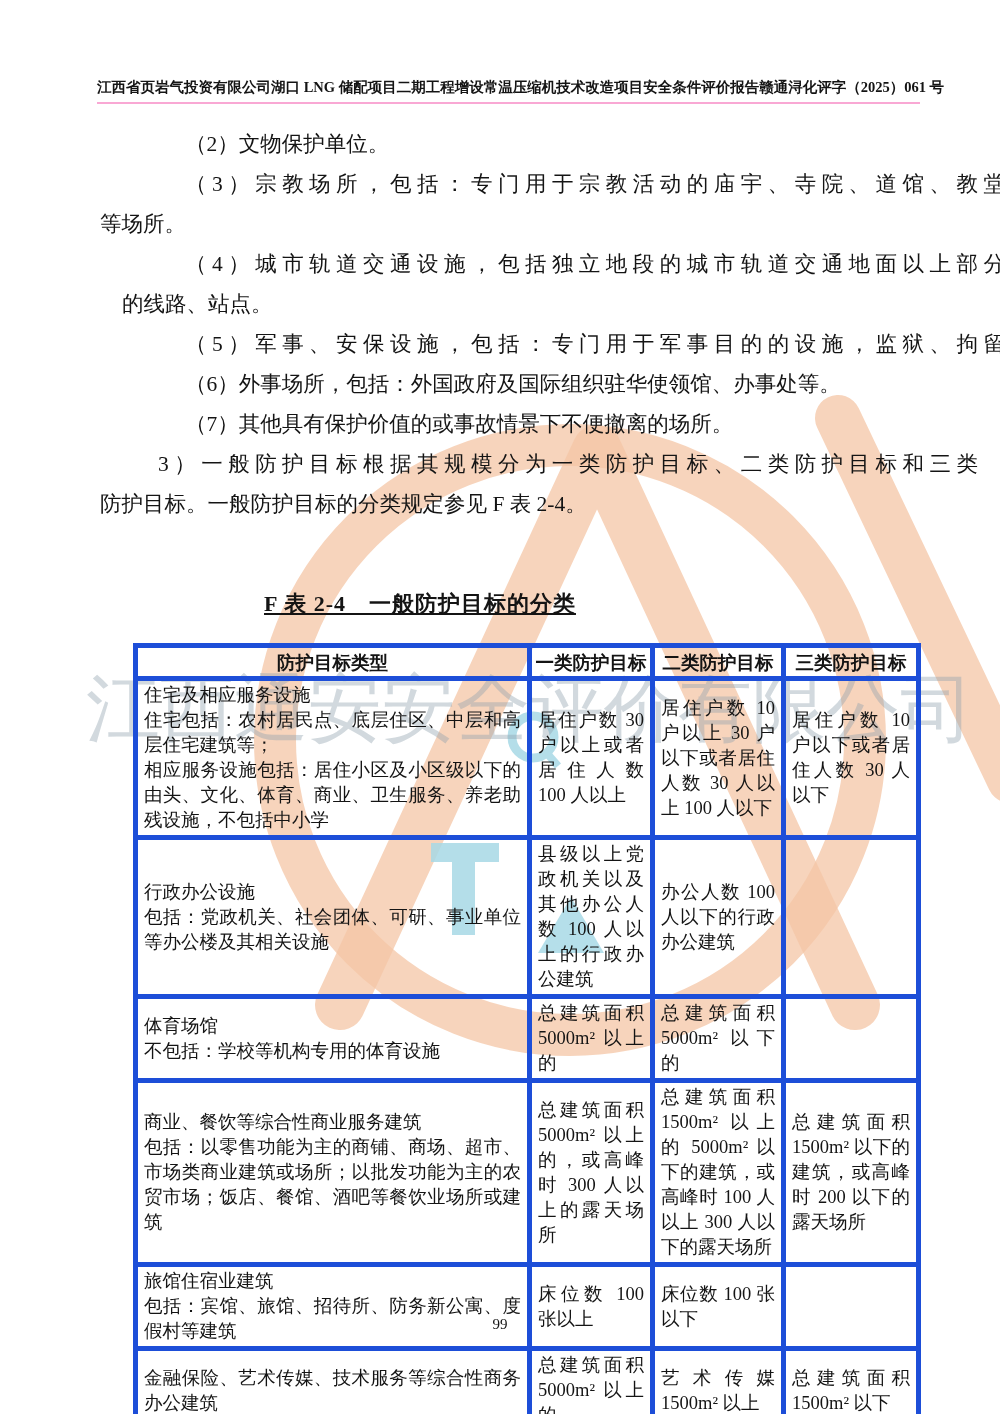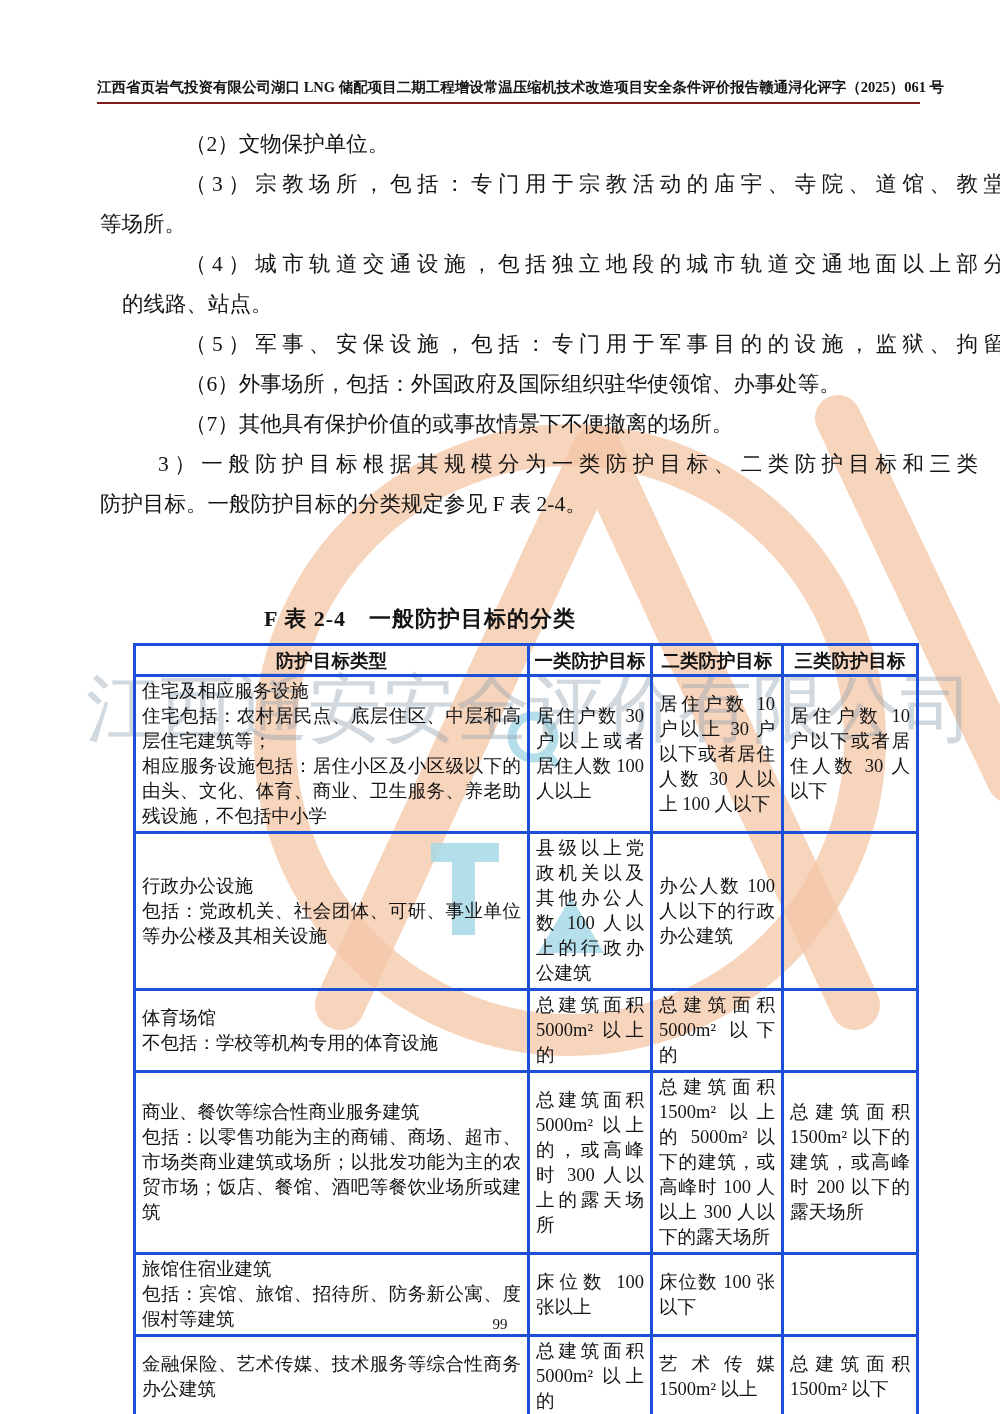--- a/index.html
+++ b/index.html
@@ -19,41 +19,41 @@
     font-size:74px;font-weight:500;white-space:nowrap;
     color:rgba(142,160,172,0.40);
     letter-spacing:0px;
   }
   
   .content{position:absolute;inset:0;z-index:1;}
   .doc-header{
     position:absolute;left:97px;top:78px;width:823px;
     display:flex;justify-content:space-between;align-items:flex-end;
     font-size:14.5px;font-weight:bold;
-    border-bottom:2px solid #7f1d1d;
+    border-bottom:2px solid #f9a8d4;
     padding-bottom:5px;white-space:nowrap;
   }
   .body-text{
     position:absolute;left:100px;top:124px;width:820px;
     font-size:21.5px;line-height:40px;
   }
   .bline{width:820px;}
   .bline.fill{text-align:justify;text-align-last:justify;}
   .tbl-title{
-    position:absolute;left:0;top:604px;width:840px;
-    text-align:center;font-size:22px;font-weight:bold;letter-spacing:1px;
+    position:absolute;left:0;top:589px;width:840px;
+    text-align:center;font-size:22px;font-weight:bold;letter-spacing:1px;text-decoration:underline;
   }
   table.ptable{
     position:absolute;left:133px;top:643px;width:783px;
     border-collapse:collapse;table-layout:fixed;
     border:2px solid #000;
     background:transparent;
   }
   table.ptable th,table.ptable td{
-    border:3px solid #1d4ed8;
+    border:5px solid #1d4ed8;
     font-size:18.5px;
     padding:2px 6px;
     vertical-align:middle;
   }
   table.ptable th{
     font-weight:bold;text-align:center;height:26px;padding:1px 2px;
   }
   table.ptable td{line-height:25px;}
   td .cl{display:block;text-align:justify;}
   .col1{width:394px;}.col2{width:123px;}.col3{width:131px;}.col4{width:135px;}

